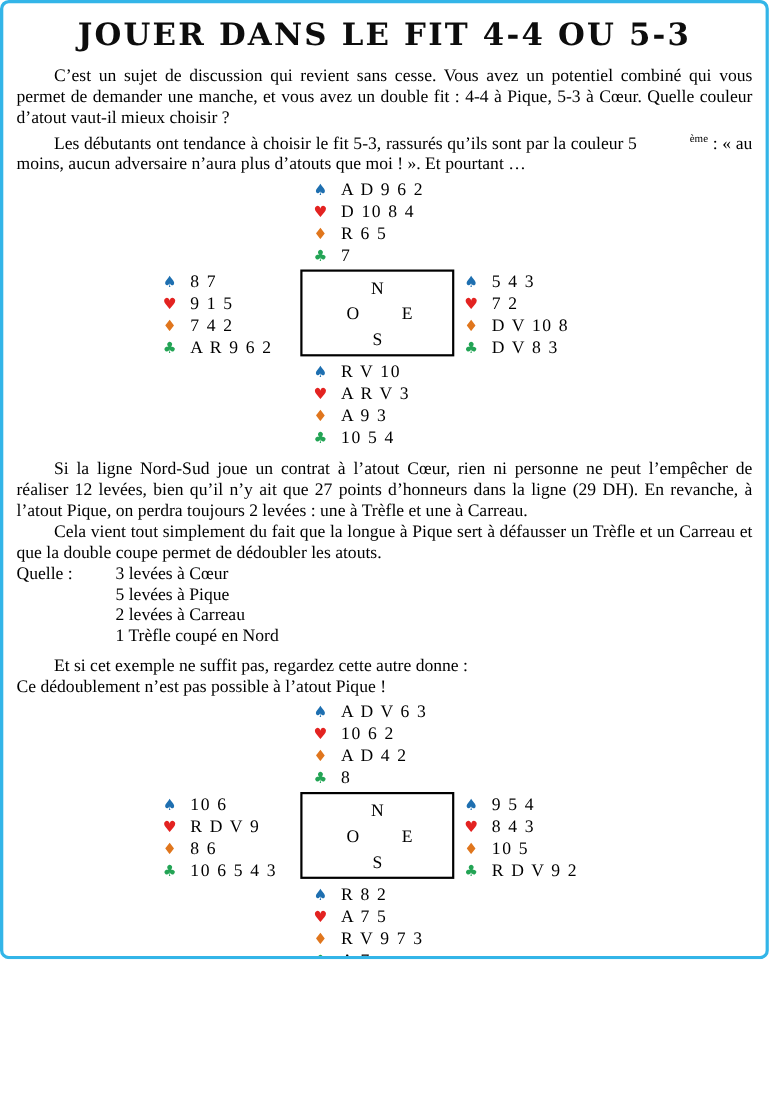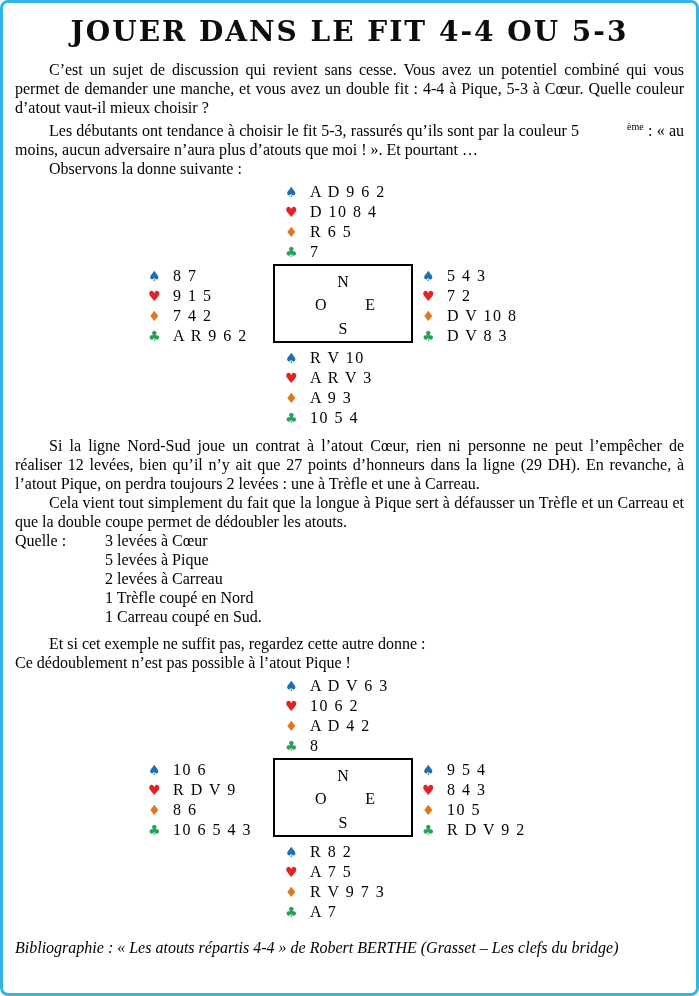--- a/index.html
+++ b/index.html
@@ -1,19 +1,19 @@
 <!DOCTYPE html>
 <html><head>
 <meta charset="utf-8">
 <style>
   html, body { margin: 0; padding: 0; background: #ffffff; }
   .page {
     position: relative;
     width: 699px;
-    height: 996px;
+    height: 872px;
     box-sizing: border-box;
     border: 3px solid #33b5e8;
     border-radius: 8px;
     background: #ffffff;
     padding: 8px 12px 0 12px;
     font-family: "Liberation Serif", serif;
     font-size: 16px;
     color: #000000;
     overflow: hidden;
   }
@@ -88,21 +88,20 @@
 </style>
 </head>
 <body>
 
 <div class="page" style="border-color: rgb(51, 181, 232);">
 
   <h1 class="title">JOUER DANS LE FIT 4-4 OU 5-3</h1>
 
   <p class="para">C’est un sujet de discussion qui revient sans cesse. Vous avez un potentiel combiné qui vous permet de demander une manche, et vous avez un double fit : 4-4 à Pique, 5-3 à Cœur. Quelle couleur d’atout vaut-il mieux choisir ?</p>
   <p class="para"><span>Les débutants ont tendance à choisir le fit 5-3, rassurés qu’ils sont par la couleur 5</span><sup class="sup">ème</sup><span> : « au moins, aucun adversaire n’aura plus d’atouts que moi ! ». Et pourtant …</span></p>
-  <p class="para">Observons la donne suivante :</p>
 
   <div class="deal">
     <div class="hand hand-ns">
       <div class="hline">
           <span class="suit" style="color: rgb(30, 111, 176);">♠</span>
           <span class="cards">A D 9 6 2</span>
         </div>
       <div class="hline">
           <span class="suit" style="color: rgb(227, 35, 33);">♥</span>
           <span class="cards">D 10 8 4</span>
@@ -183,21 +182,20 @@
   <p class="para mt8">Si la ligne Nord-Sud joue un contrat à l’atout Cœur, rien ni personne ne peut l’empêcher de réaliser 12 levées, bien qu’il n’y ait que 27 points d’honneurs dans la ligne (29 DH). En revanche, à l’atout Pique, on perdra toujours 2 levées : une à Trèfle et une à Carreau.</p>
   <p class="para">Cela vient tout simplement du fait que la longue à Pique sert à défausser un Trèfle et un Carreau et que la double coupe permet de dédoubler les atouts.</p>
 
   <div class="count">
     <div class="count-label">Quelle :</div>
     <div class="count-items">
       <div>3 levées à Cœur</div>
       <div>5 levées à Pique</div>
       <div>2 levées à Carreau</div>
       <div>1 Trèfle coupé en Nord</div>
-      <div>1 Carreau coupé en Sud.</div>
     </div>
   </div>
   <p class="para mt8">Et si cet exemple ne suffit pas, regardez cette autre donne :</p>
   <p class="para noindent">Ce dédoublement n’est pas possible à l’atout Pique !</p>
 
   <div class="deal">
     <div class="hand hand-ns">
       <div class="hline">
           <span class="suit" style="color: rgb(30, 111, 176);">♠</span>
           <span class="cards">A D V 6 3</span>

